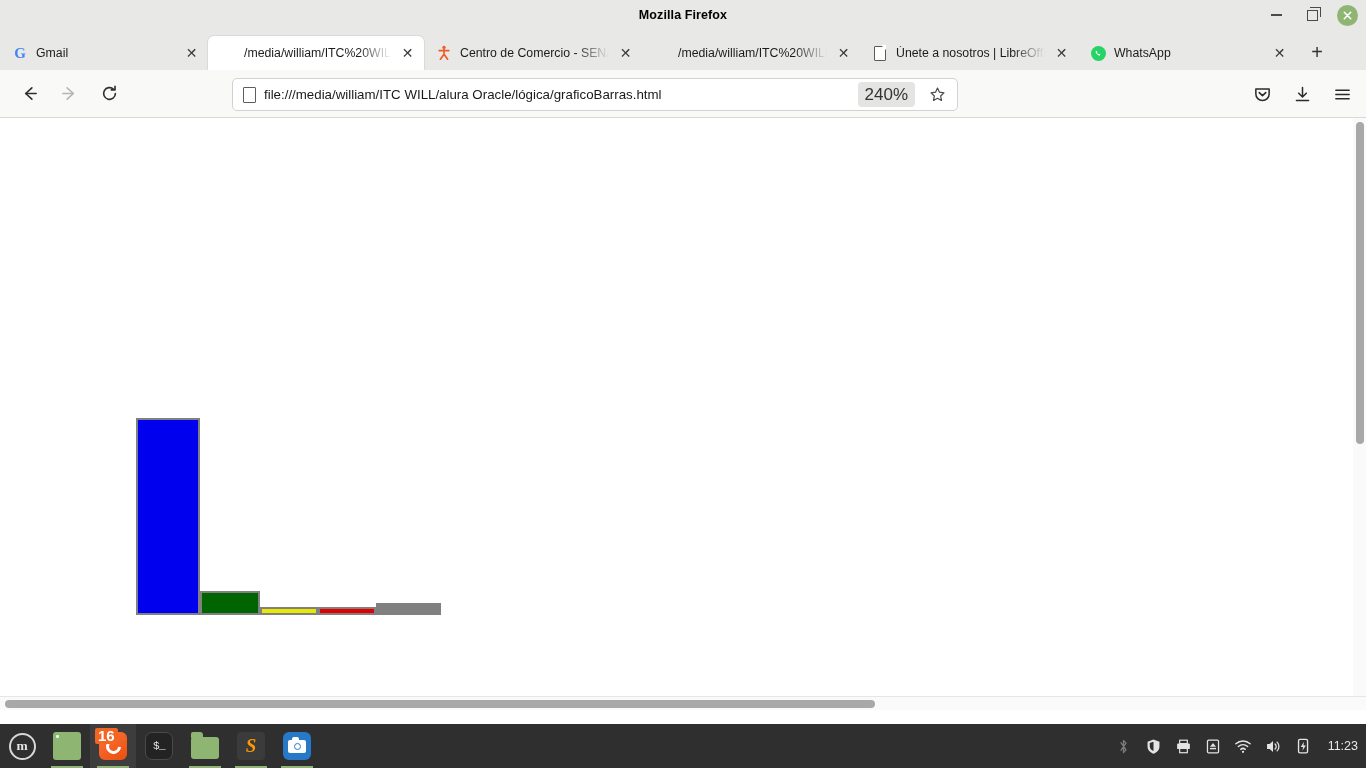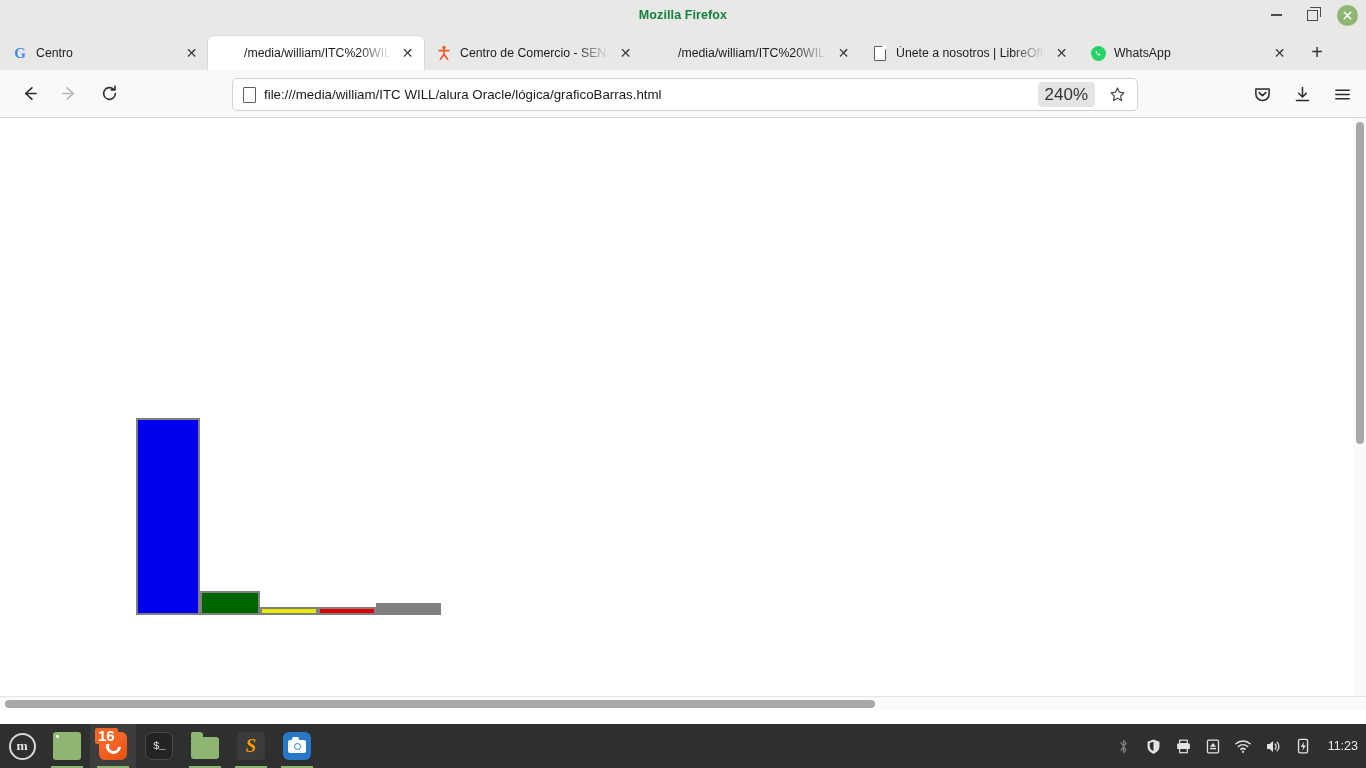--- a/index.html
+++ b/index.html
@@ -10,21 +10,21 @@
     background: #ffffff;
   }
 
   
   .titlebar {
     position: absolute; left: 0; top: 0; width: 1366px; height: 30px;
     background: #e8e8e6;
     display: flex; align-items: center; justify-content: center;
   }
   .titlebar-text {
-    font-size: 12.5px; color: #15803d; font-weight: bold;
+    font-size: 12.5px; color: #000000; font-weight: bold;
     letter-spacing: .1px;
   }
   .win-controls {
     position: absolute; right: 8px; top: 0; height: 30px;
     display: flex; align-items: center; gap: 14px;
   }
   .win-btn {
     width: 22px; height: 22px; display: flex; align-items: center;
     justify-content: center; cursor: pointer;
   }
@@ -107,21 +107,21 @@
     border-bottom: 1px solid #d9d9d7;
   }
   .navbtn {
     width: 34px; height: 34px; border-radius: 5px; margin-left: 6px;
     display: flex; align-items: center; justify-content: center;
     cursor: pointer; color: #2e2e2e;
   }
   .navbtn.disabled { color: #b5b5b5; }
   .urlbar {
     position: absolute; left: 232px; top: 78px;
-    width: 906px; height: 33px;
+    width: 726px; height: 33px;
     background: #ffffff; border: 1px solid #d2d2d0; border-radius: 5px;
     display: flex; align-items: center; padding: 0 6px 0 10px; gap: 8px;
     cursor: text;
   }
   .url-pageicon {
     width: 13px; height: 16px; border: 1.4px solid #5e5e5e;
     border-radius: 1px; flex: 0 0 13px; position: relative; background:#fff;
   }
   .url-text {
     flex: 1 1 auto; font-size: 13.3px; color: #1a1a1a;
@@ -291,21 +291,21 @@
     </div>
   </div>
 </div>
 
 <div class="tabstrip">
 
   <div class="tab" style="width:208px;">
     <span class="fav">
         <span class="fav-gmail">G</span>
       </span>
-    <span class="label">Centro</span>
+    <span class="label">Gmail</span>
     <span class="tclose">✕</span>
   </div>
 
   <div class="tab active" style="width:216px;">
     <span class="fav"></span>
     <span class="label">/media/william/ITC%20WILL/alura Oracle/lógica/graficoBarras.html</span>
     <span class="tclose">✕</span>
   </div>
 
   <div class="tab" style="width:218px;">

